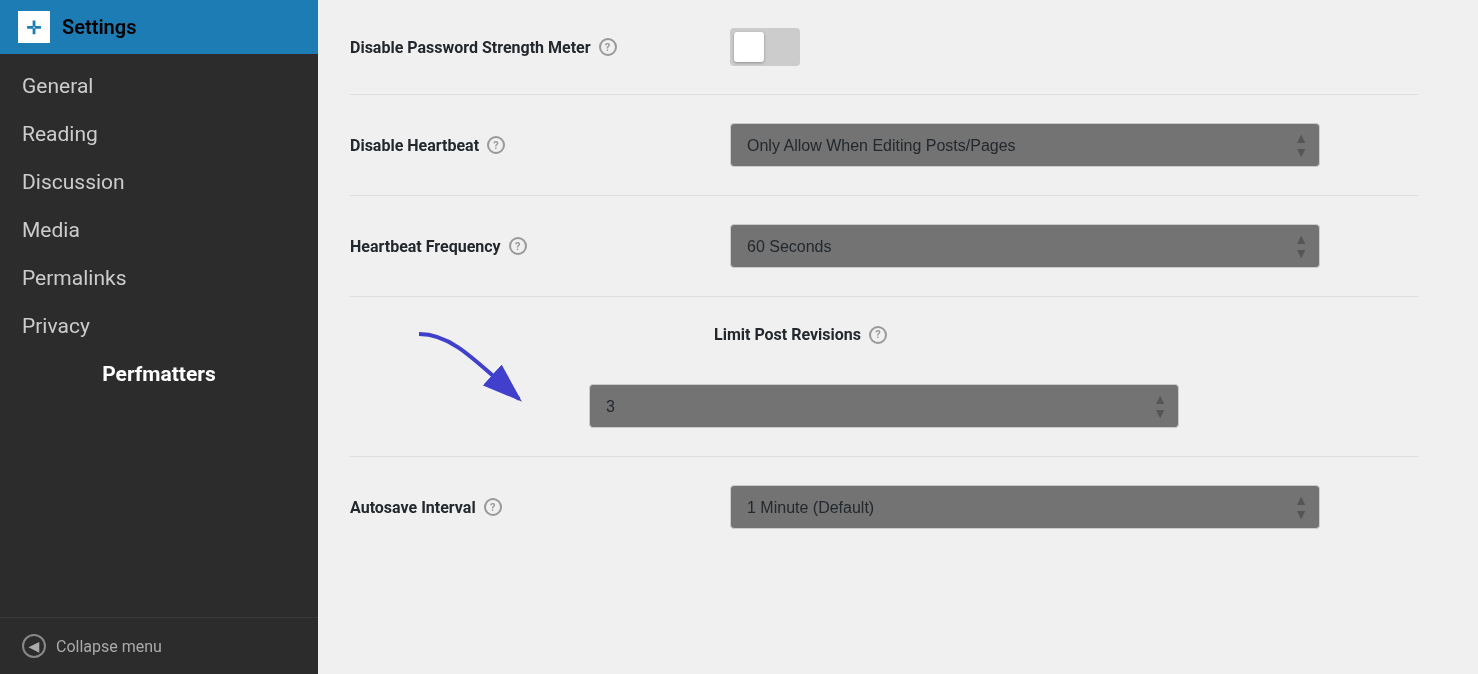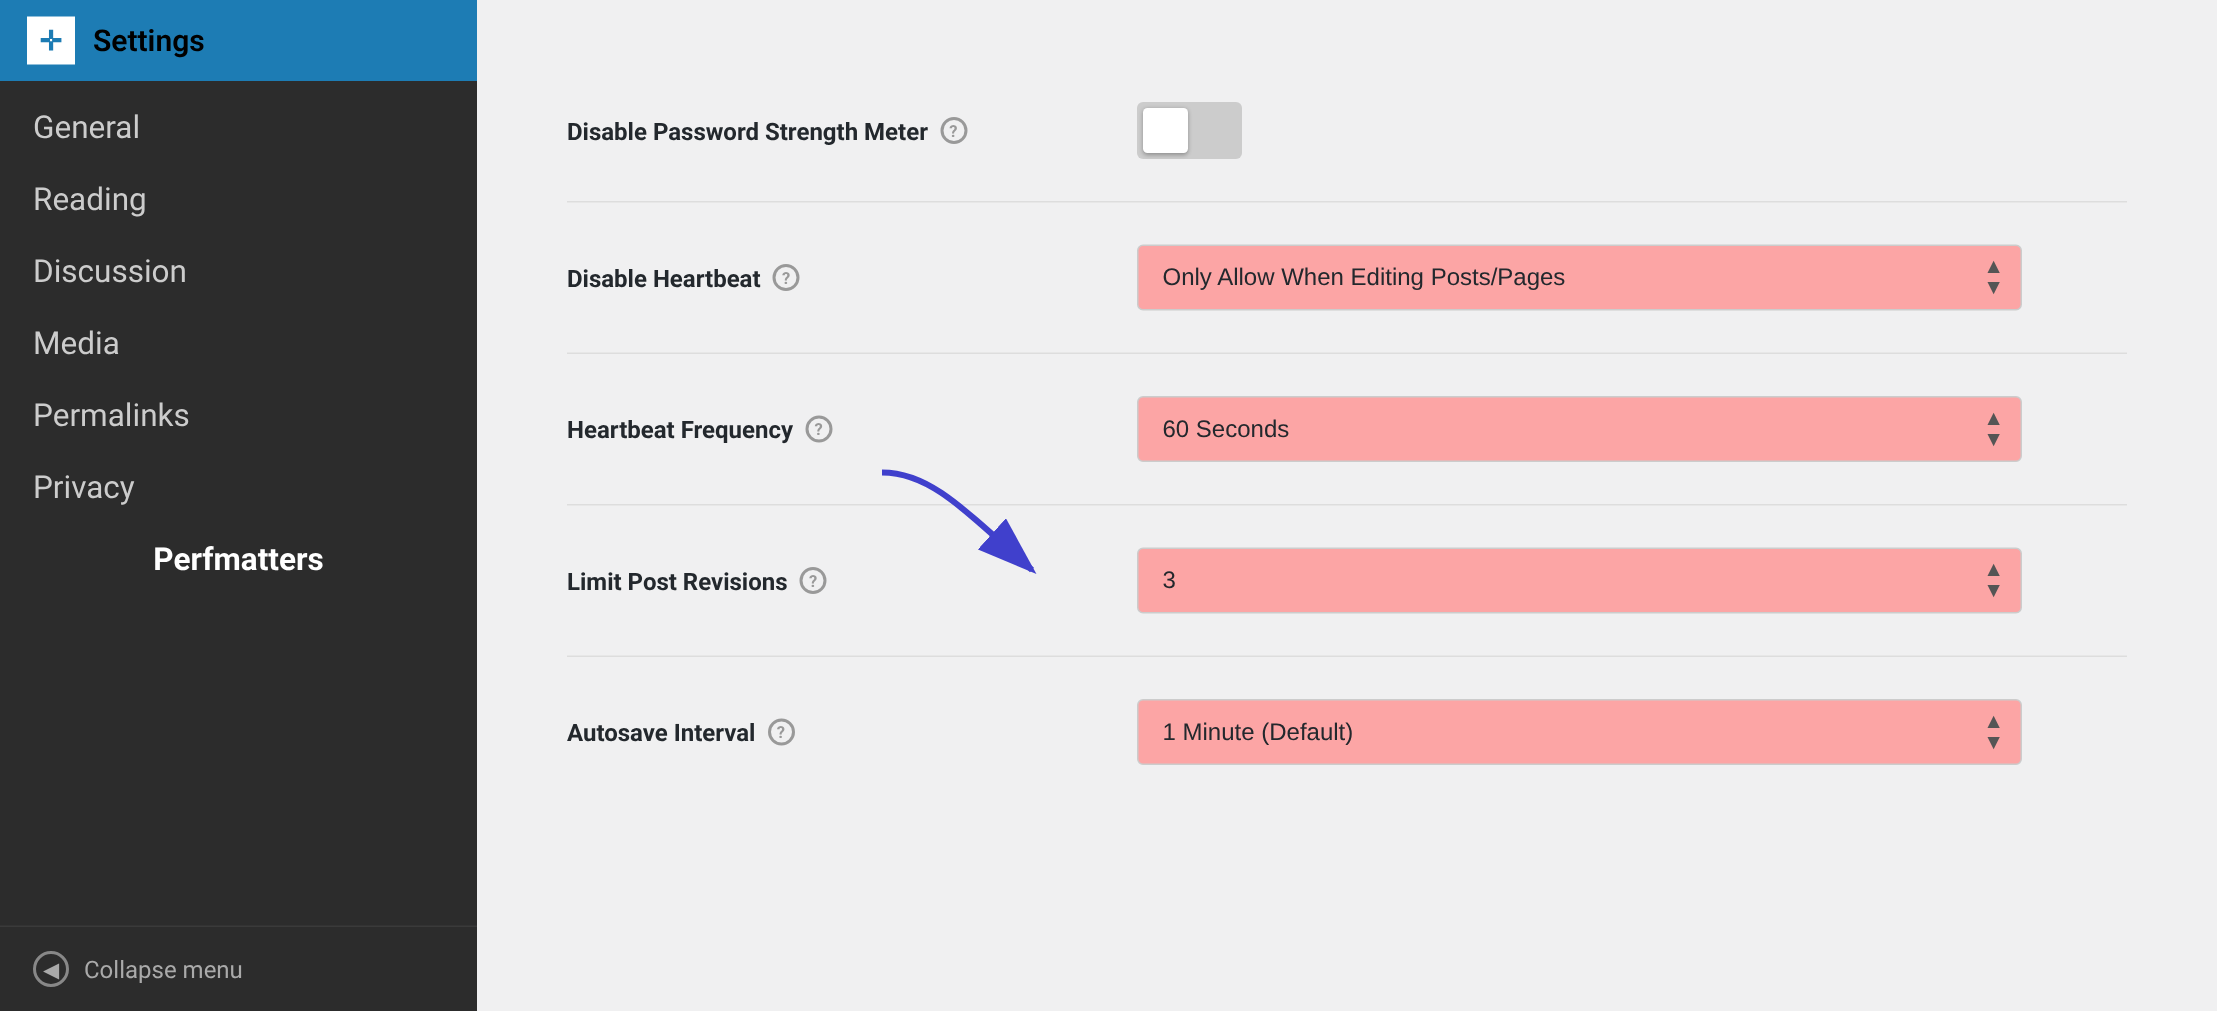--- a/index.html
+++ b/index.html
@@ -83,22 +83,21 @@
       justify-content: center;
       color: #aaa;
       font-size: 14px;
     }
 
     
     .main-content {
       flex: 1;
       background: #f0f0f1;
       overflow-y: auto;
-      padding: 0 60px 40px 60px;
-      margin-top: 40px;
+      padding: 0 60px 40px 32px;
     }
 
     .settings-table {
       width: 100%;
     }
 
     .settings-row {
       display: flex;
       align-items: center;
       padding: 28px 0;
@@ -167,21 +166,21 @@
     .select-wrapper {
       position: relative;
       width: 590px;
     }
 
     .select-wrapper select {
       width: 100%;
       height: 44px;
       border: 1px solid #ccc;
       border-radius: 4px;
-      background: #fca5a5;
+      background: #737373;
       font-size: 16px;
       color: #23282d;
       padding: 0 40px 0 16px;
       appearance: none;
       -webkit-appearance: none;
       cursor: pointer;
     }
 
     .select-arrow {
       position: absolute;
@@ -192,20 +191,21 @@
       color: #555;
       font-size: 14px;
       display: flex;
       flex-direction: column;
       line-height: 1;
       gap: 2px;
     }
 
     .limit-row {
       position: relative;
+      flex-direction: column;
     }
   </style>
 </head>
 <body>
 
 <div class="sidebar">
   <div class="sidebar-header">
     <div class="sidebar-logo">✛</div>
     <span class="sidebar-title">Settings</span>
   </div>

